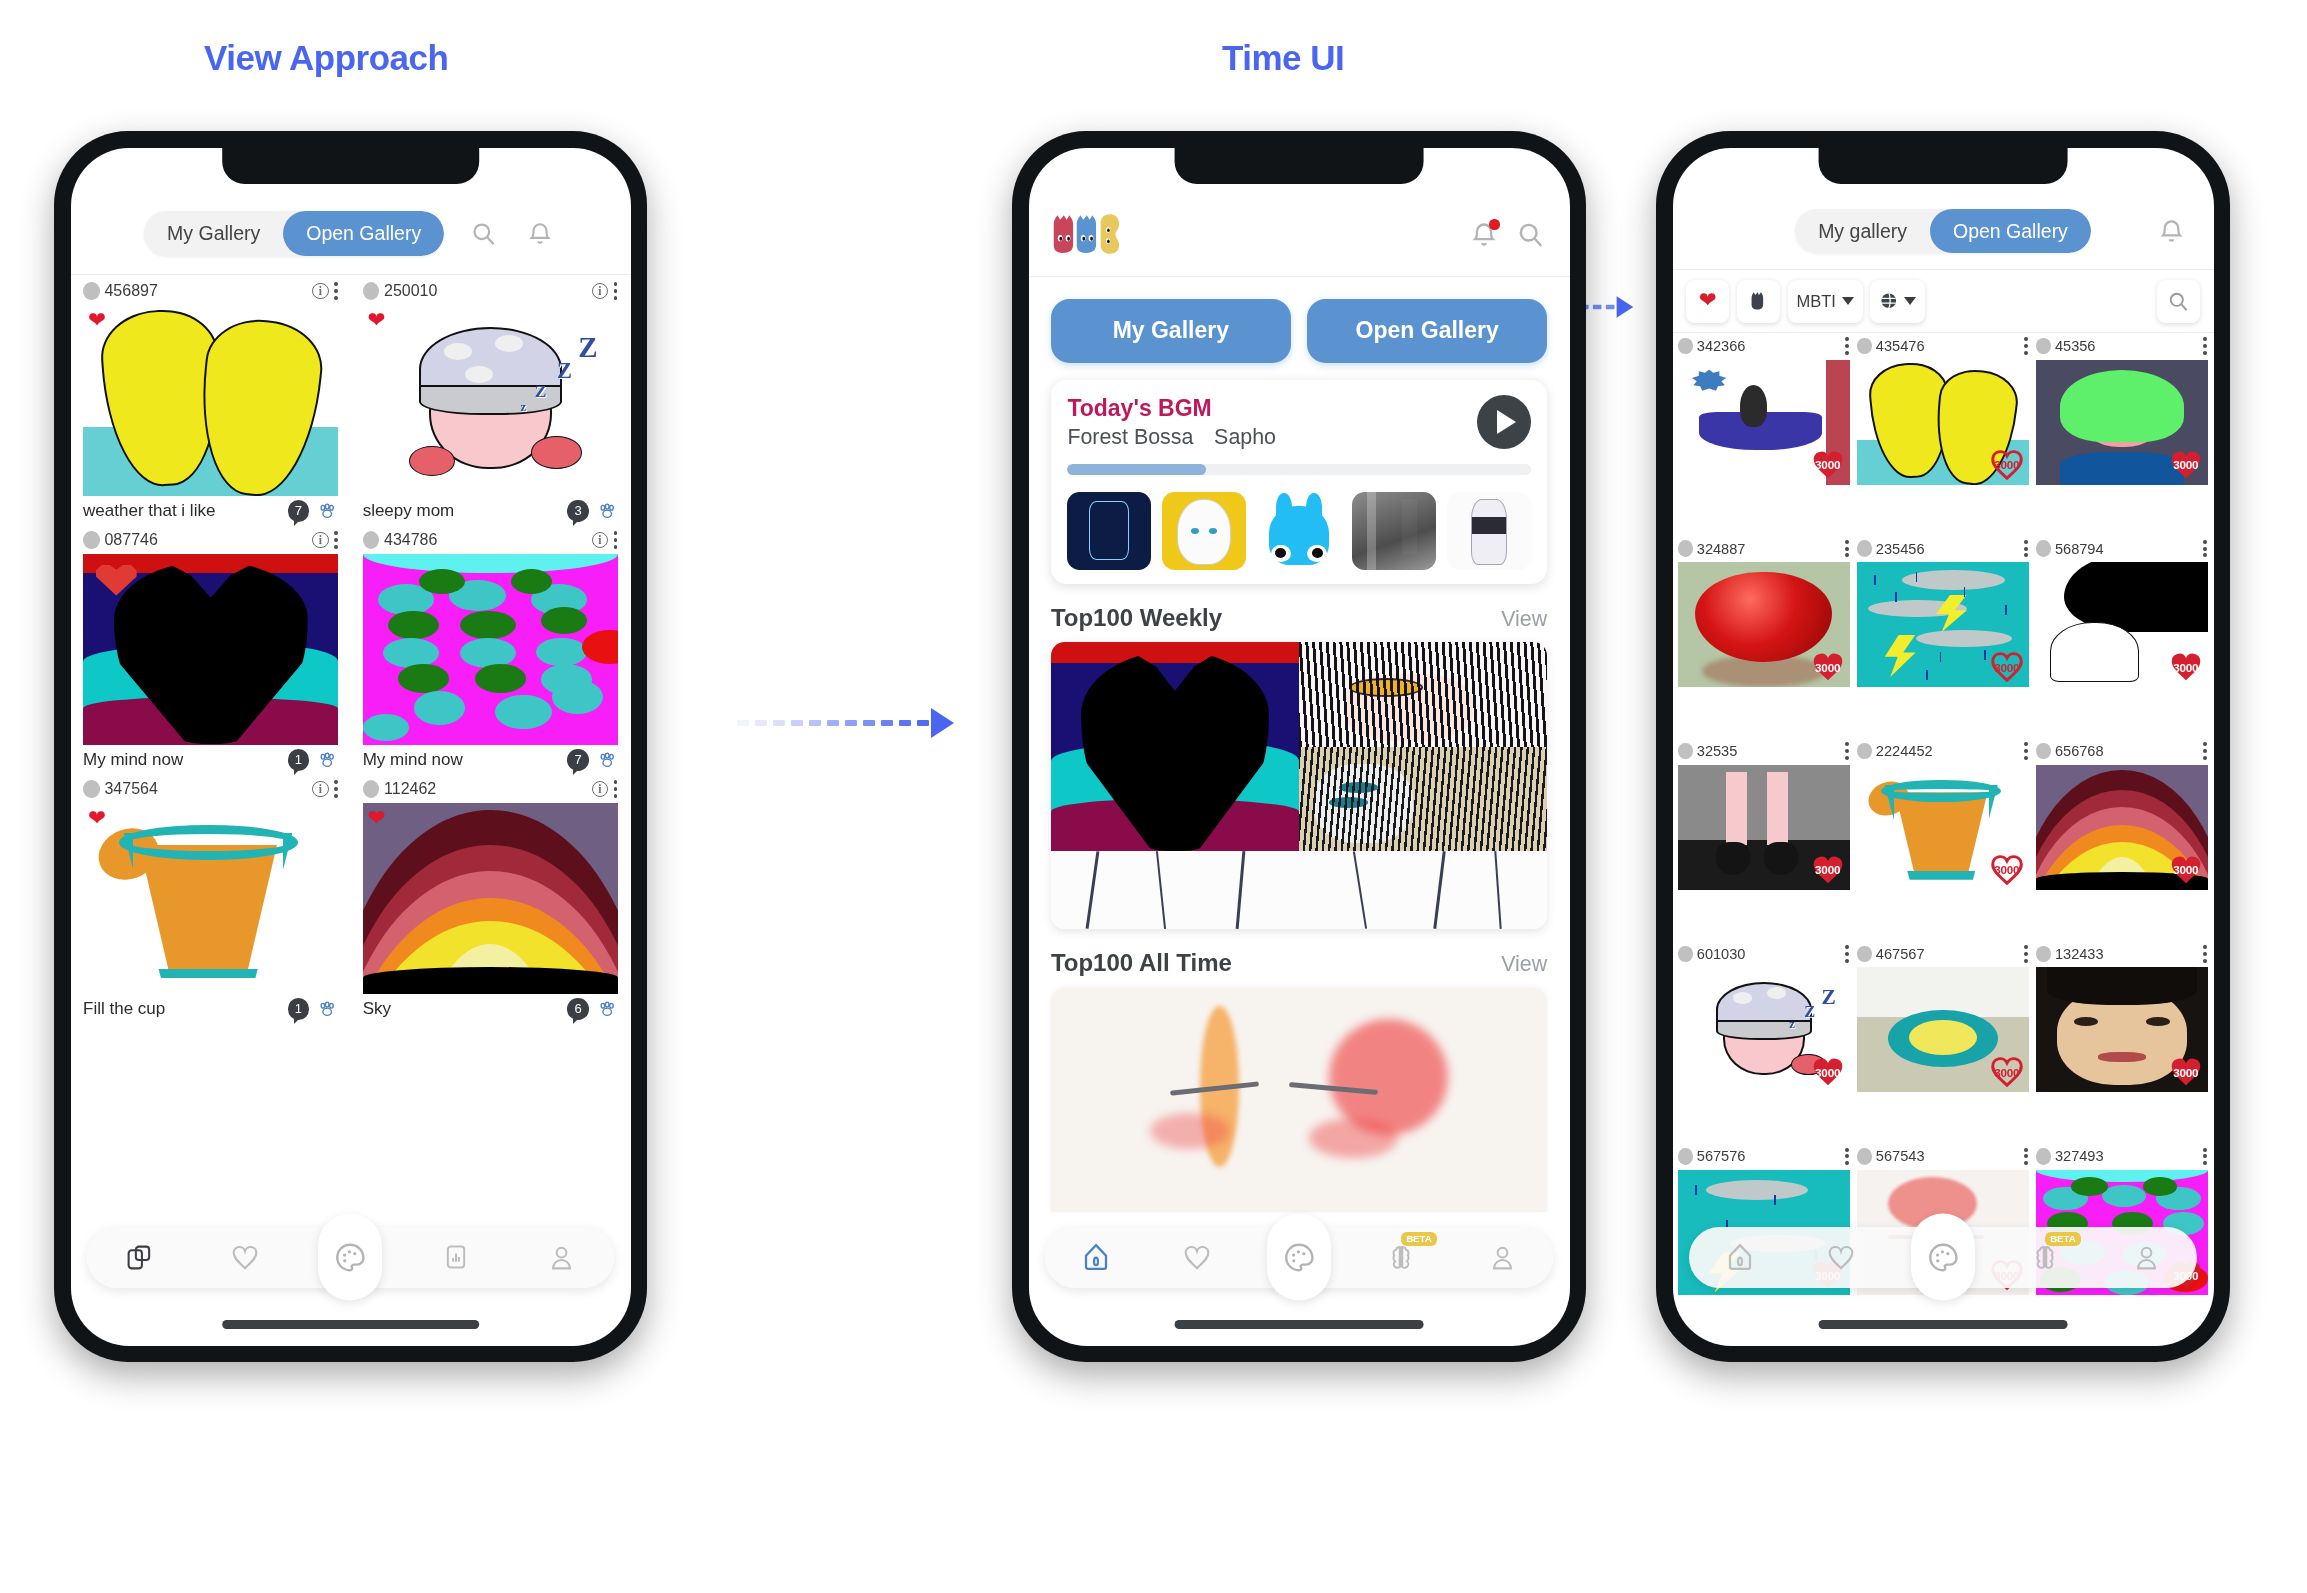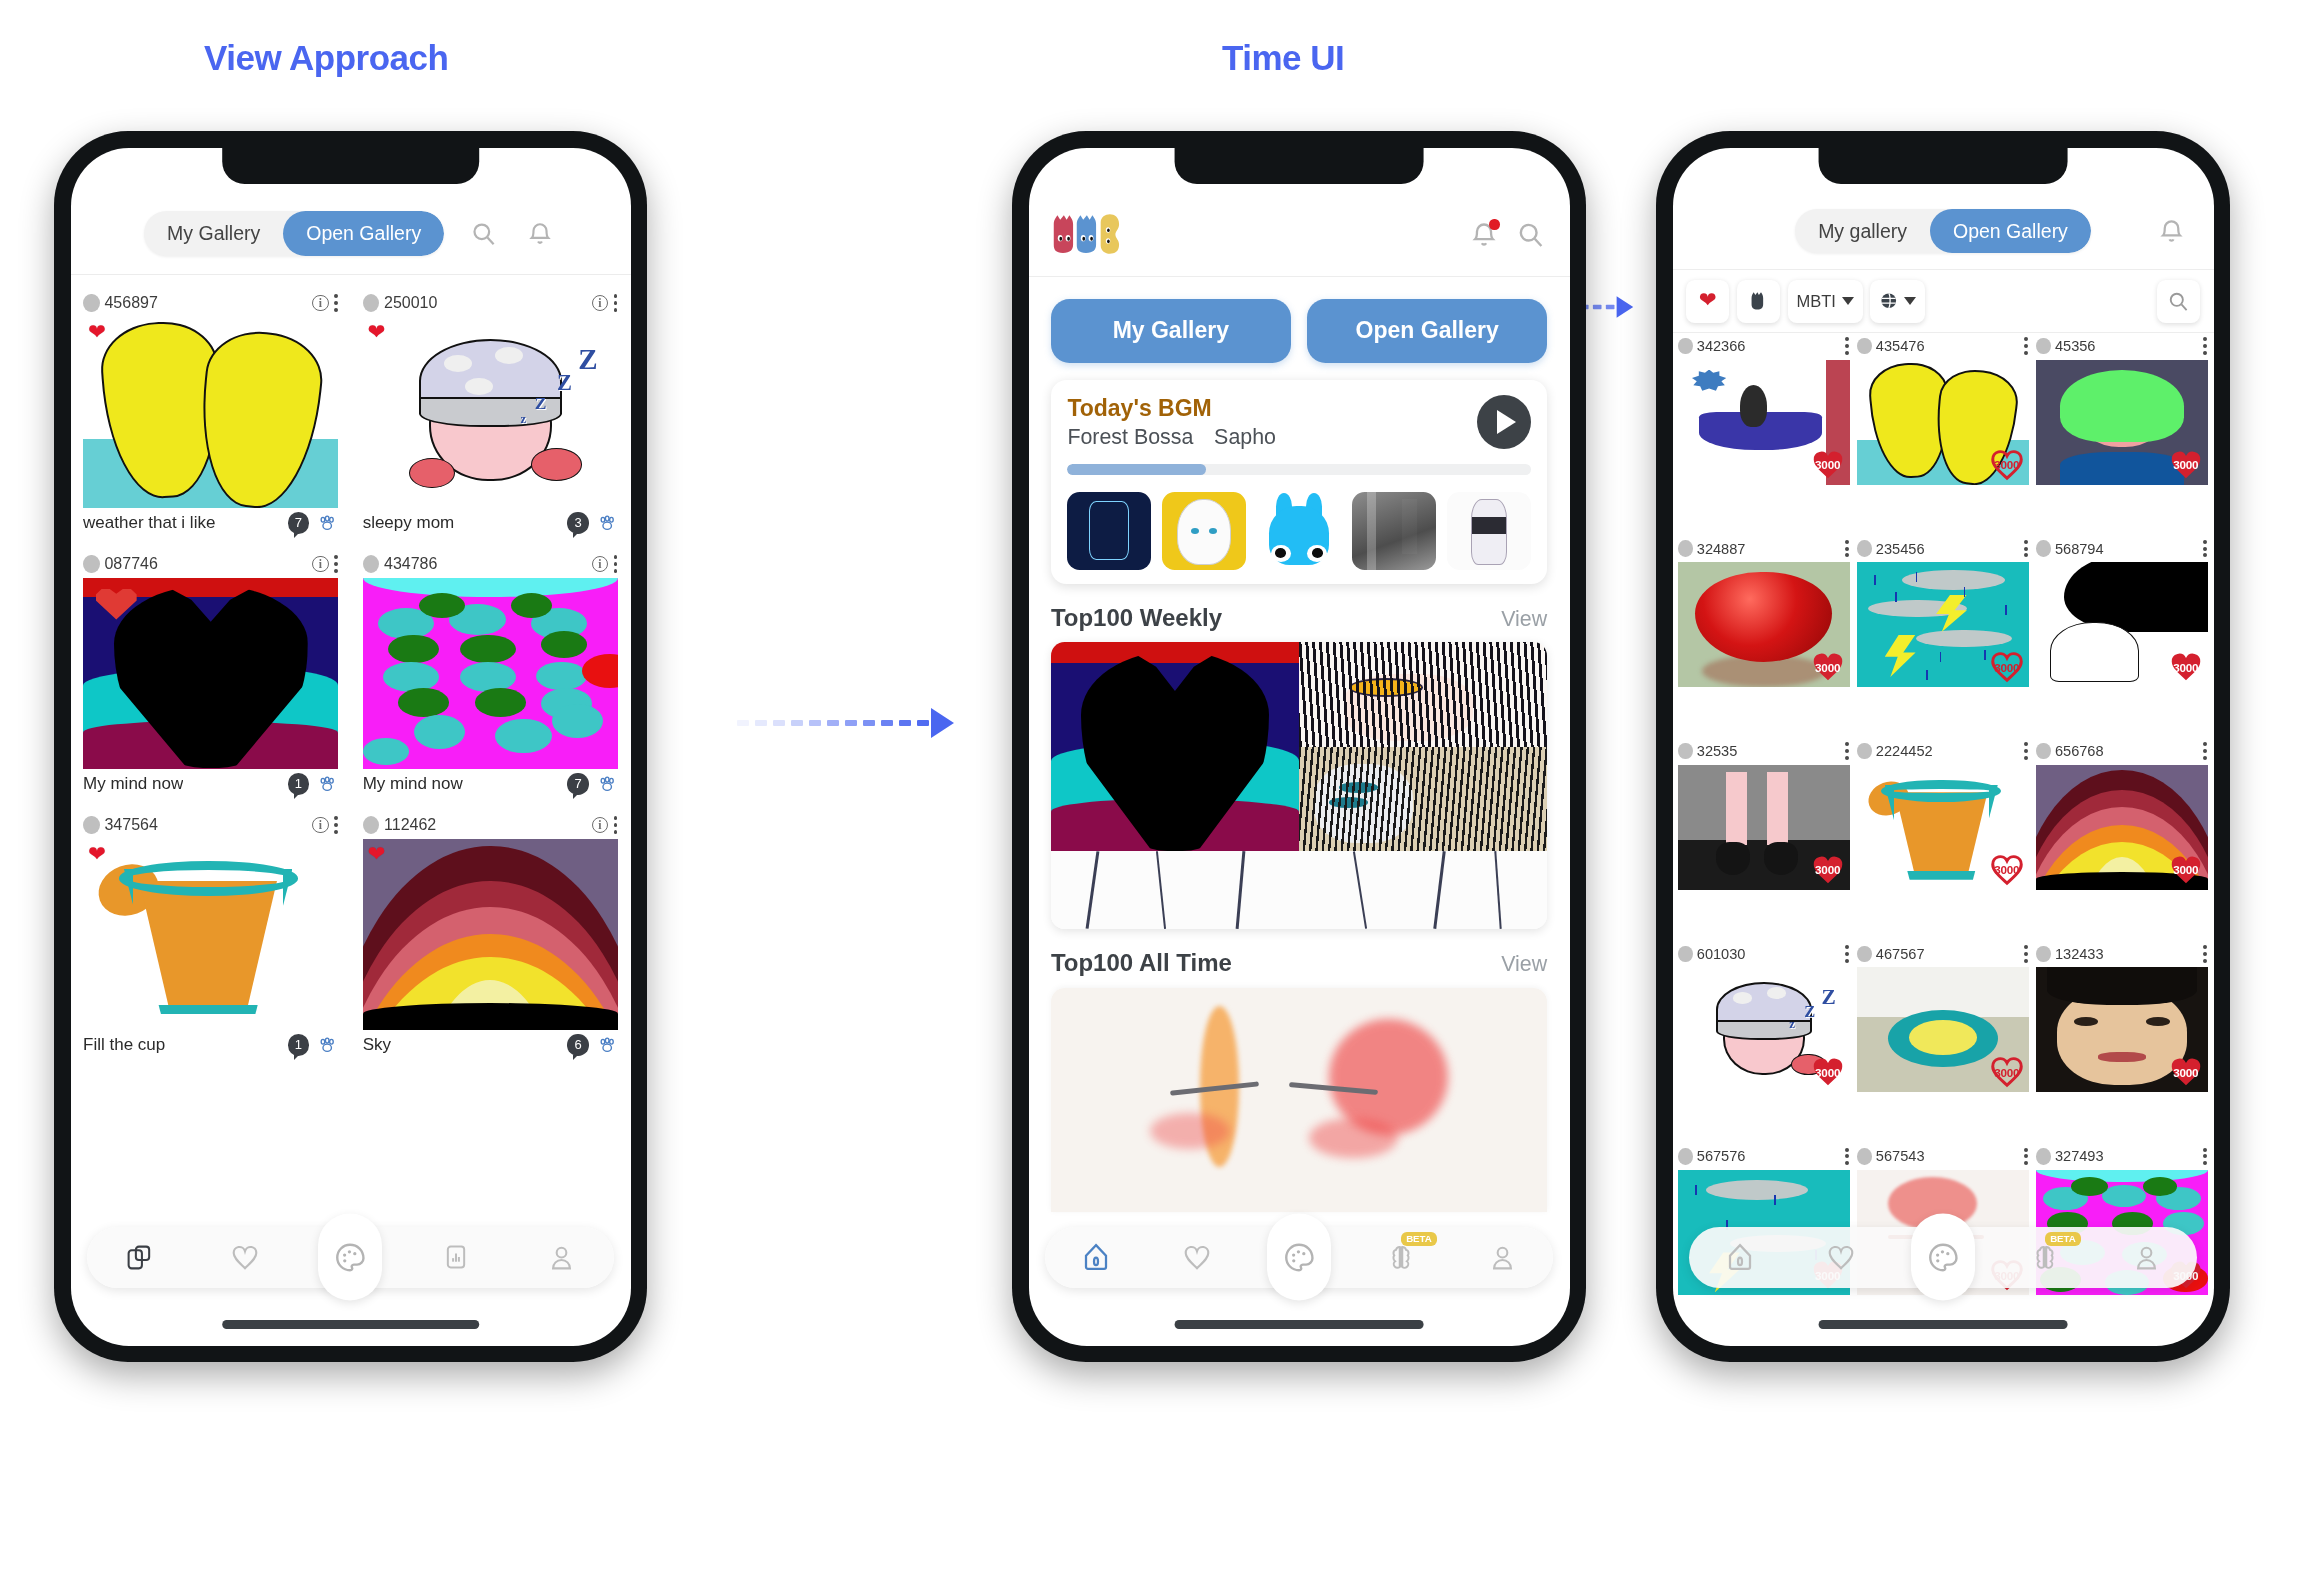--- a/index.html
+++ b/index.html
@@ -63,21 +63,21 @@
   .seg { display:flex; background:#f2f2f2; border-radius:23px; padding:0; overflow:hidden;
          box-shadow:0 1px 2.9px rgba(0,0,0,.07); }
   .seg > div { padding:10.7px 23px; font-size:19.5px; color:#444; white-space:nowrap; }
   .seg > div.on { background:#5b93d0; color:#fff; border-radius:23px; }
   .ico-btn { width:34px; height:34px; display:flex; align-items:center; justify-content:center; }
   .p1-divider { position:absolute; top:126px; left:0; right:0; height:1px; background:#ececec; }
 
   .p1-grid { position:absolute; top:130px; left:0; right:0; bottom:112px;
              display:grid; grid-template-columns:1fr 1fr; grid-auto-rows:min-content;
              padding:0 2.9px; gap:0 4.9px; }
-  .p1-card { position:relative; padding:0 9.7px;margin-top:12px; }
+  .p1-card { position:relative; padding:0 9.7px; }
   .card-head { display:flex; align-items:center; height:27px; gap:4.9px; }
   .av { width:16.5px; height:18.5px; border-radius:50%; background:#bfbfbf; flex:0 0 auto; }
   .uid { font-size:16px; color:#3c3c3c; }
   .spacer { flex:1 1 auto; }
   .info-i { width:16.5px; height:16.5px; border-radius:50%; border:1.5px solid #6d6d6d;
             color:#6d6d6d; font-size:11.7px; font-weight:bold; display:flex;
             align-items:center; justify-content:center; font-family:"Liberation Serif", serif; }
   .kebab { width:4.9px; display:flex; flex-direction:column; gap:2.9px; align-items:center; }
   .kebab i { width:3.9px; height:3.9px; border-radius:50%; background:#4a4a4a; display:block; }
   .thumb { position:relative; width:100%; height:191px; overflow:hidden; }
@@ -111,21 +111,21 @@
   .logo { display:flex; align-items:flex-end; gap:0px; }
   .p2-divider { position:absolute; top:128px; left:0; right:0; height:1px; background:#ededed; }
   .p2-body { position:absolute; top:129px; left:0; right:0; bottom:0; overflow:hidden; }
   .bigtabs { display:flex; gap:16.5px; padding:22.4px 22.4px 4.9px 22.4px; }
   .bigtab { flex:1; background:#5b93d0; color:#fff; border-radius:18.5px;
             font-size:23px; font-weight:bold; text-align:center; padding:18.5px 0;
             box-shadow:0 2.4px 7.8px rgba(91,147,208,.28); }
   .bgm-card { margin:12.6px 22.4px 0 22.4px; background:#fff; border-radius:15.6px;
               box-shadow:0 2.4px 10.7px rgba(0,0,0,.12); padding:14.6px 16.5px 14.6px 16.5px; }
   .bgm-top { display:flex; align-items:flex-start; }
-  .bgm-t1 { font-size:23px; font-weight:bold; color:#a16207; }
+  .bgm-t1 { font-size:23px; font-weight:bold; color:#be185d; }
   .bgm-t2 { font-size:21.4px; color:#4c5157; margin-top:2.9px; }
   .playbtn { margin-left:auto; width:54px; height:54px; border-radius:27px; background:#3d4247;
              display:flex; align-items:center; justify-content:center; }
   .playbtn .tri { width:0;height:0;border-left:19.5px solid #fff;border-top:12px solid transparent;
                   border-bottom:12px solid transparent; margin-left:4.9px; }
   .progress { height:10.7px; background:#eff0f1; border-radius:5.4px; margin-top:14.6px; overflow:hidden; }
   .progress .fill { height:100%; width:30%; background:#8fb2da; border-radius:5.4px; }
   .thumbrow { display:flex; gap:11.7px; margin-top:16.5px; }
   .thumbrow .t { flex:1; height:78px; border-radius:12.6px; overflow:hidden; position:relative; }
   .sec-row { display:flex; align-items:baseline; padding:19.5px 22.4px 10.7px 22.4px; }

